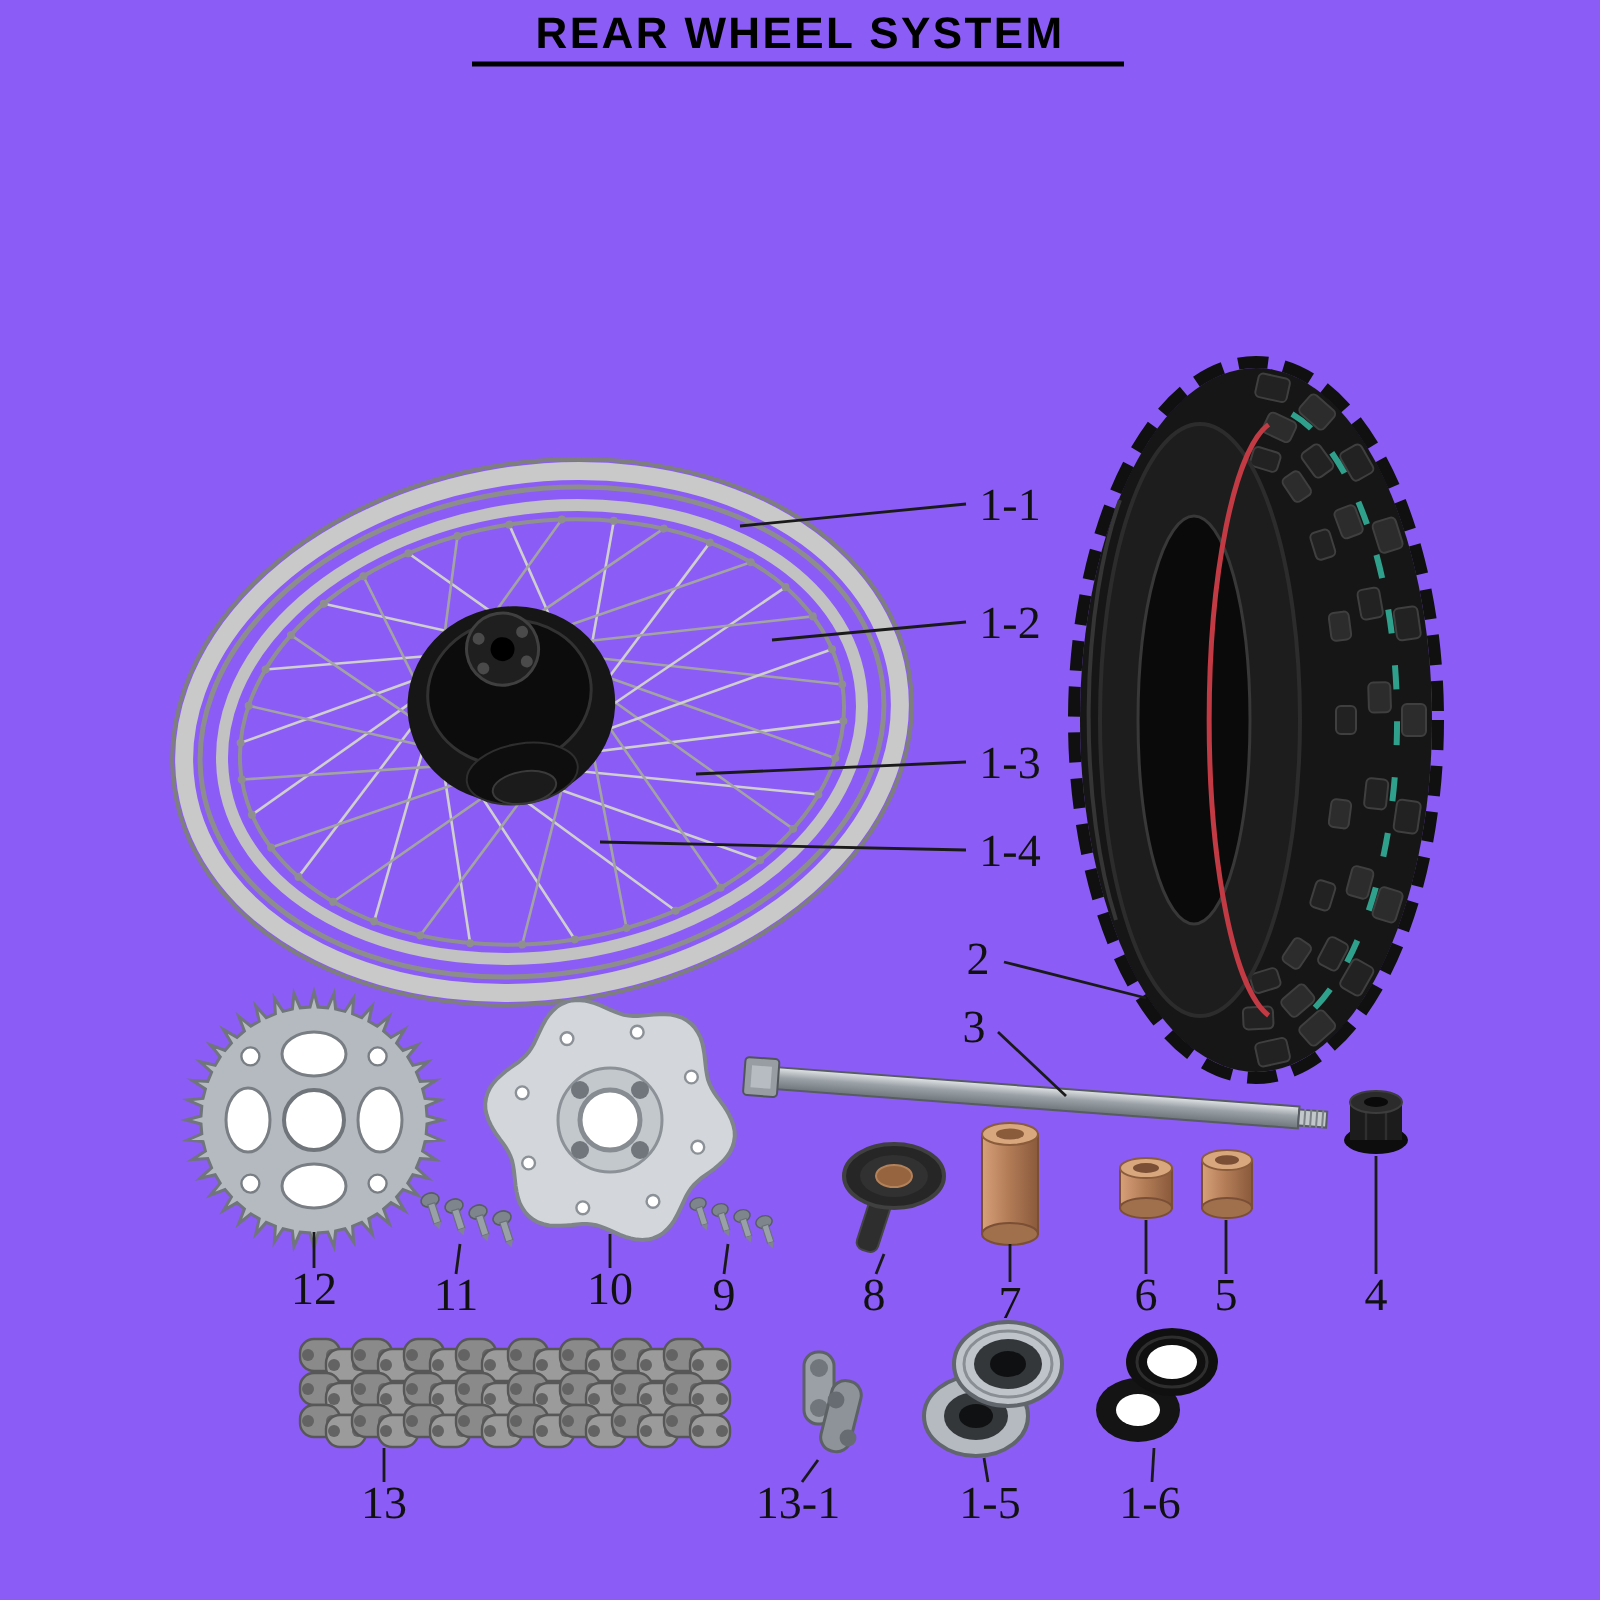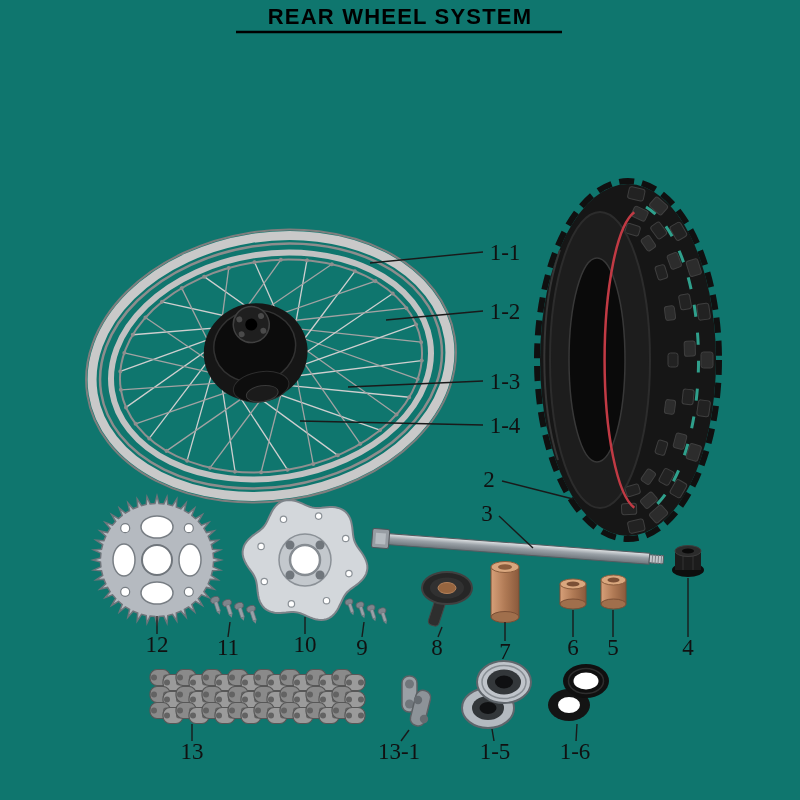--- a/index.html
+++ b/index.html
@@ -1,16 +1,16 @@
 <!DOCTYPE html>
 <html><head>
 <meta charset="utf-8">
 <style>
   html,body{margin:0;padding:0;background:#ffffff;}
-  .page{width:800px;height:800px;position:relative;background:#0f766e;overflow:hidden;
+  .page{width:800px;height:800px;position:relative;background:#8b5cf6;overflow:hidden;
         font-family:"Liberation Sans","DejaVu Sans",sans-serif;}
   svg{display:block;}
   text.title{font-family:"Liberation Sans","DejaVu Sans",sans-serif;font-size:22px;
              font-weight:bold;letter-spacing:1.2px;fill:#000;}
   text.callout{font-family:"Liberation Serif","DejaVu Serif",serif;font-size:23px;fill:#111;}
   .leader{stroke:#1a1a1a;stroke-width:1.4;fill:none;}
 </style>
 </head>
 <body>
 

